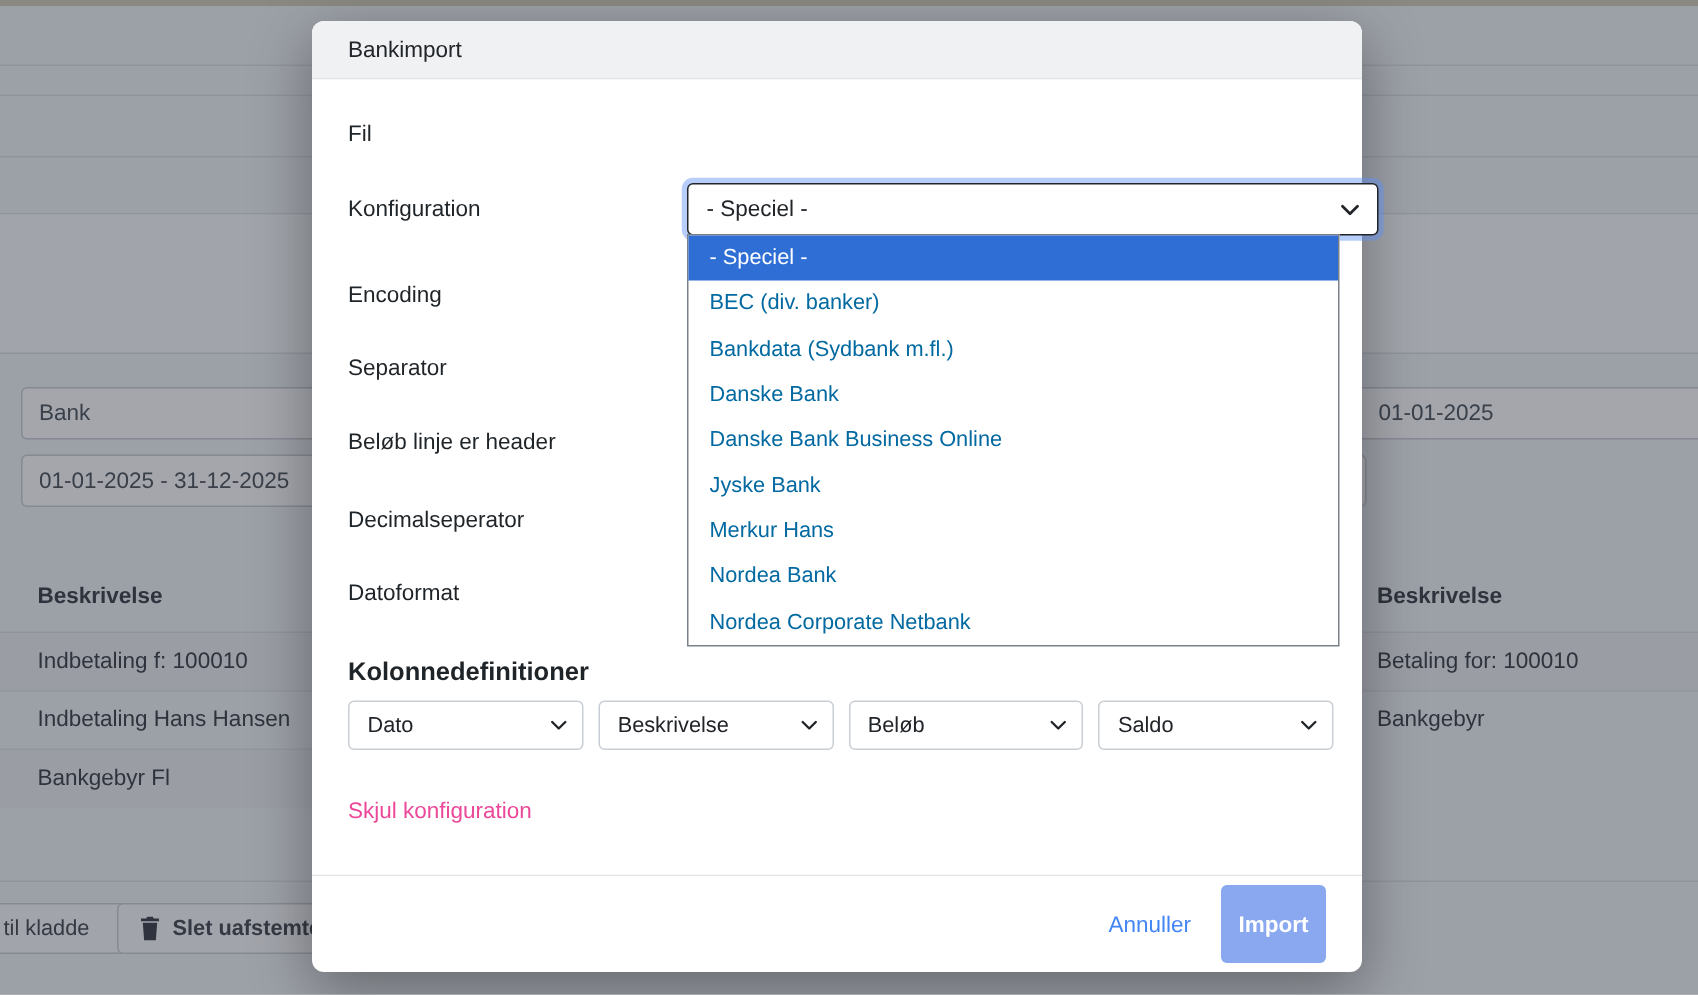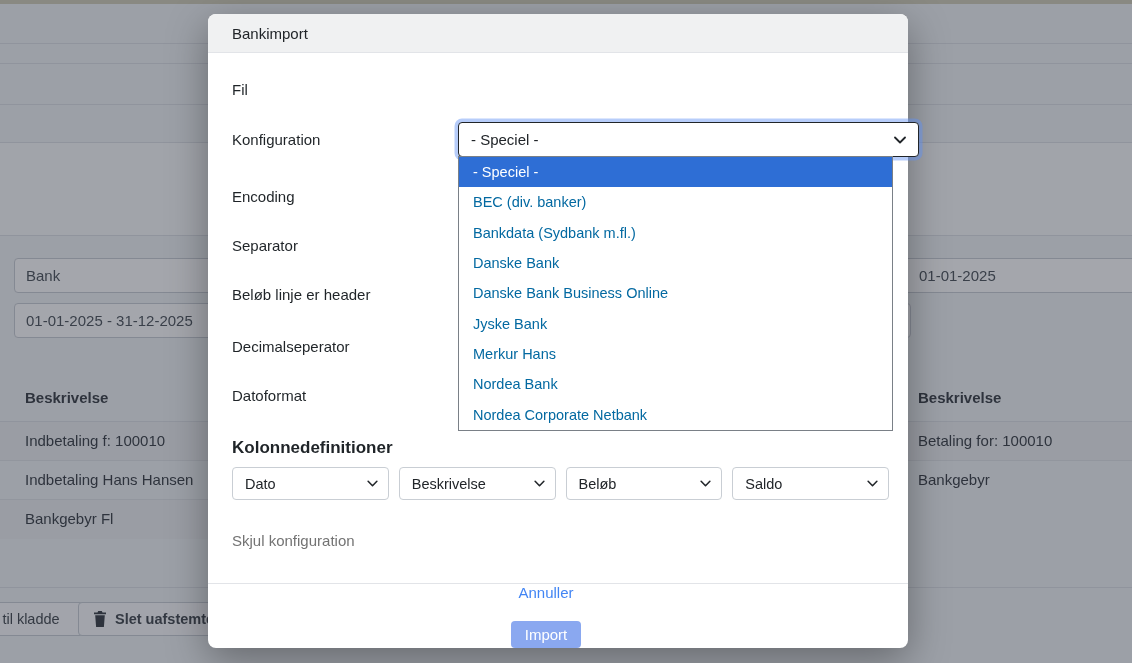--- a/index.html
+++ b/index.html
@@ -69,31 +69,31 @@
   }
   .opt.selected { background:#2e6ed5; color:#fff; }
   .col-heading { position:absolute; left:24px; top:424px; font-size:17px; font-weight:700; color:#1f2428; }
   .col-selects { position:absolute; left:24px; top:453px; width:657px; display:flex; gap:10px;justify-content:center; }
   .mini-select {
     flex:1; height:33px; box-sizing:border-box; background:#fff;
     border:1px solid #c9ced4; border-radius:4px; display:flex; align-items:center;
     padding:0 10px 0 12px; font-size:14.5px; color:#212529;
   }
   .mini-select .chev { margin-left:auto; }
-  .hide-link { position:absolute; left:24px; top:518px; font-size:15px; color:#737373; cursor:pointer; }
+  .hide-link { position:absolute; left:24px; top:518px; font-size:15px; color:#ec4899; cursor:pointer; }
   .modal-footer {
     position:absolute; left:0; top:569px; width:700px; height:65px;
     box-sizing:border-box; border-top:1px solid #e2e4e8;
     display:flex; align-items:center; justify-content:flex-end;
-    padding-right:24px; gap:20px; border-radius:0 0 8px 8px;flex-direction:column;
+    padding-right:24px; gap:20px; border-radius:0 0 8px 8px;
   }
   .cancel-link { font-size:15px; color:#4285f4; cursor:pointer; }
   .import-btn {
-    width:70px; height:32px; background:#8aa8f0; border:none; border-radius:4px;
-    color:#fff; font-size:15px; font-weight:400; display:flex;
+    width:70px; height:52px; background:#8aa8f0; border:none; border-radius:4px;
+    color:#fff; font-size:15px; font-weight:700; display:flex;
     align-items:center; justify-content:center; cursor:pointer;
   }
 </style>
 </head>
 <body>
 
 <div id="screen">
 
   <div class="band top-strip"></div>
   <div class="hline" style="top:43px"></div>

